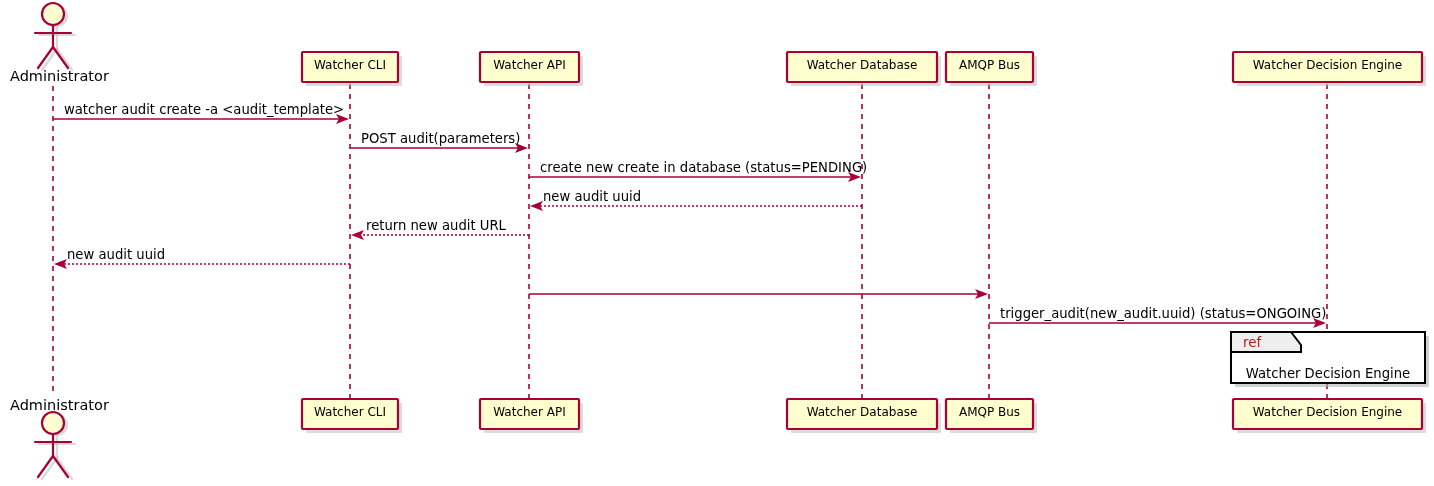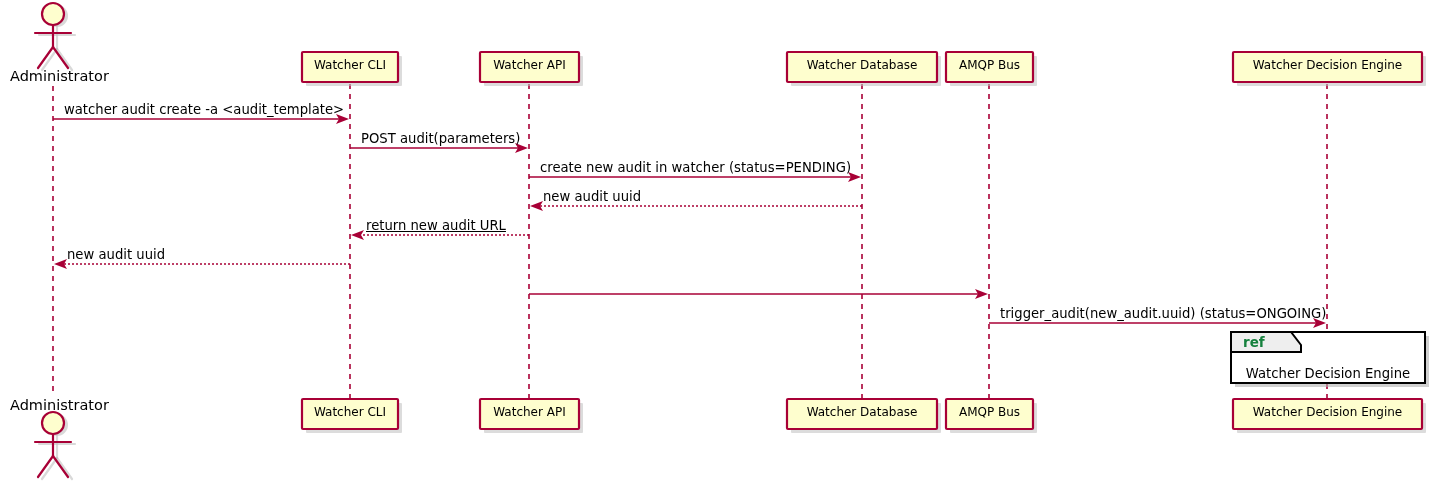--- a/index.html
+++ b/index.html
@@ -105,22 +105,22 @@
   .actor-label {
     font-size: 14.5px;
     color: #000000;
   }
   .msg-label {
     font-size: 13.2px;
     color: #000000;
   }
   .ref-title {
     font-size: 13.5px;
-    font-weight: bold;
-    color: #15803d;
+    font-weight: normal;
+    color: #b91c1c;
   }
   .ref-body {
     font-size: 13.2px;
     color: #000000;
     line-height: 16px;
     text-align: center;
   }
 </style>
 </head>
 <body>
@@ -260,22 +260,22 @@
   <div class="txt participant-label" style="left:1233px; top:58px; width:189px;">Watcher Decision Engine</div>
 
   <div class="txt participant-label" style="left:302px; top:405px; width:96px;">Watcher CLI</div>
   <div class="txt participant-label" style="left:480px; top:405px; width:99px;">Watcher API</div>
   <div class="txt participant-label" style="left:787px; top:405px; width:150px;">Watcher Database</div>
   <div class="txt participant-label" style="left:946px; top:405px; width:87px;">AMQP Bus</div>
   <div class="txt participant-label" style="left:1233px; top:405px; width:189px;">Watcher Decision Engine</div>
 
   <div class="txt msg-label" style="left:64px; top:102px;">watcher audit create -a &lt;audit_template&gt;</div>
   <div class="txt msg-label" style="left:361px; top:131px;">POST audit(parameters)</div>
-  <div class="txt msg-label" style="left:540px; top:160px;">create new audit in watcher (status=PENDING)</div>
+  <div class="txt msg-label" style="left:540px; top:160px;">create new create in database (status=PENDING)</div>
   <div class="txt msg-label" style="left:543px; top:189px;">new audit uuid</div>
-  <div class="txt msg-label" style="left:366px; top:218px;text-decoration:underline;">return new audit URL</div>
+  <div class="txt msg-label" style="left:366px; top:218px;">return new audit URL</div>
   <div class="txt msg-label" style="left:67px; top:247px;">new audit uuid</div>
   <div class="txt msg-label" style="left:1000px; top:306px;">trigger_audit(new_audit.uuid) (status=ONGOING)</div>
 
   <div class="txt ref-title" style="left:1243px; top:335px;">ref</div>
   <div class="txt ref-body" style="left:1231px; top:366px; width:194px;">Watcher Decision Engine</div>
 
 </div>
 
 </body></html>

